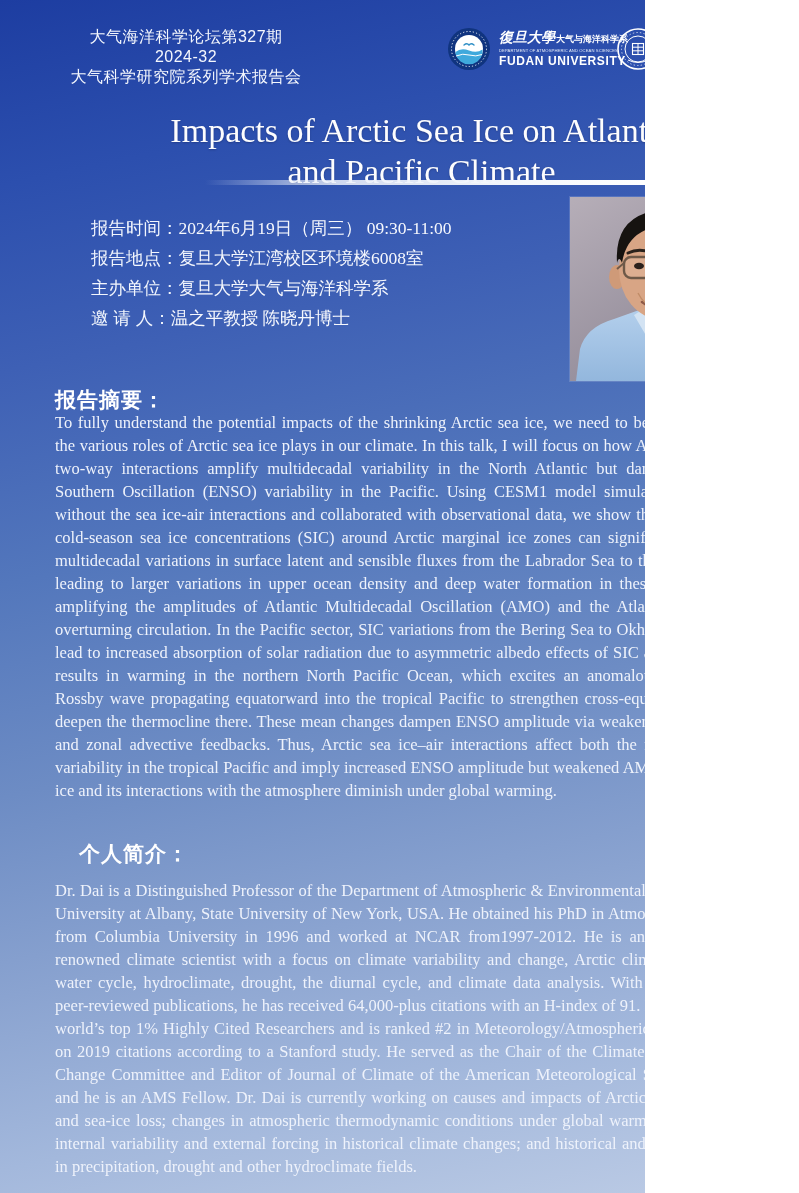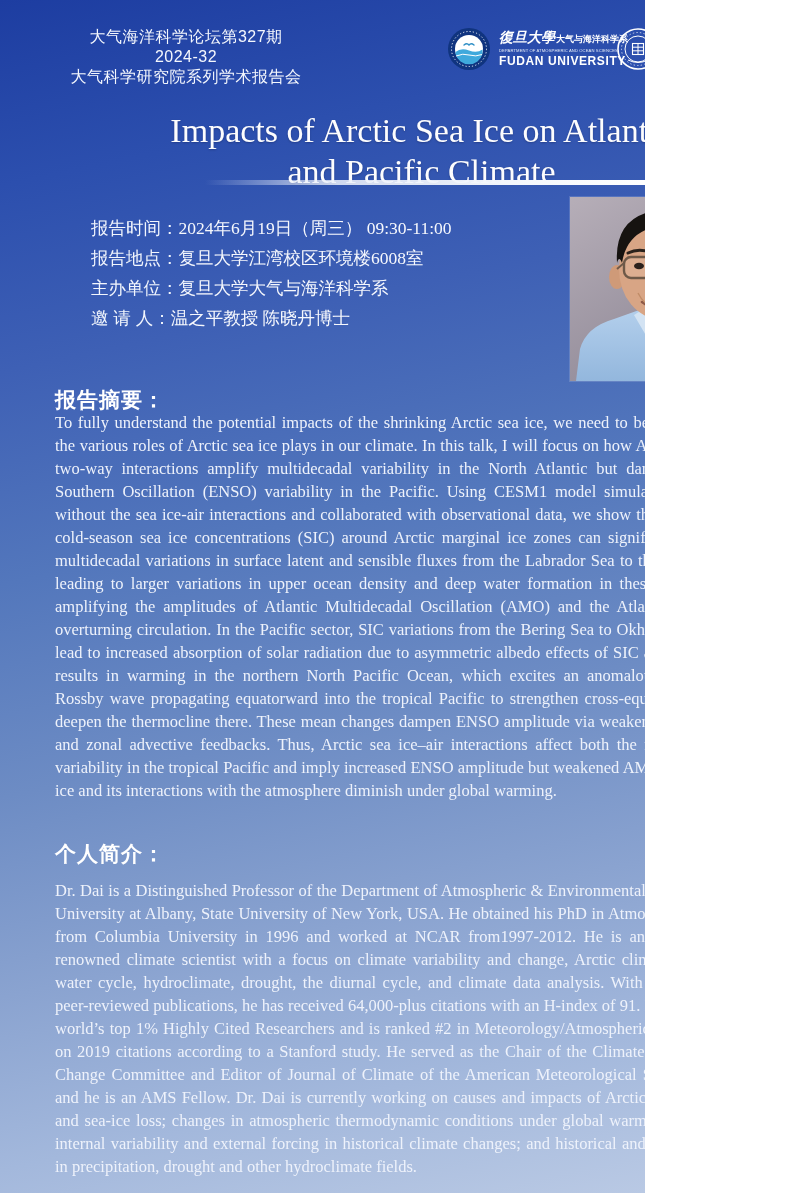--- a/index.html
+++ b/index.html
@@ -71,21 +71,21 @@
     box-shadow: 0 0 0 1px rgba(255,255,255,0.15);
   }
   .photo svg { display: block; width: 100%; height: 100%; }
 
   
   .sec-heading {
     position: absolute; left: 55px;
     font-size: 21px; font-weight: bold; color: #ffffff; letter-spacing: 1px;
   }
   .h-abstract { top: 386px; text-align: center; }
-  .h-bio { top: 840px; }
+  .h-bio { top: 840px; margin-left: 24px; }
   .sec-body {
     position: absolute; left: 55px; width: 694px;
     font-family: "Liberation Serif", "DejaVu Serif", serif;
     font-size: 16.5px; line-height: 23px; text-align: justify;
     color: #eef2fb;
   }
   .b-abstract { top: 411px; }
   .b-bio { top: 879px; }
 </style>
 </head>

